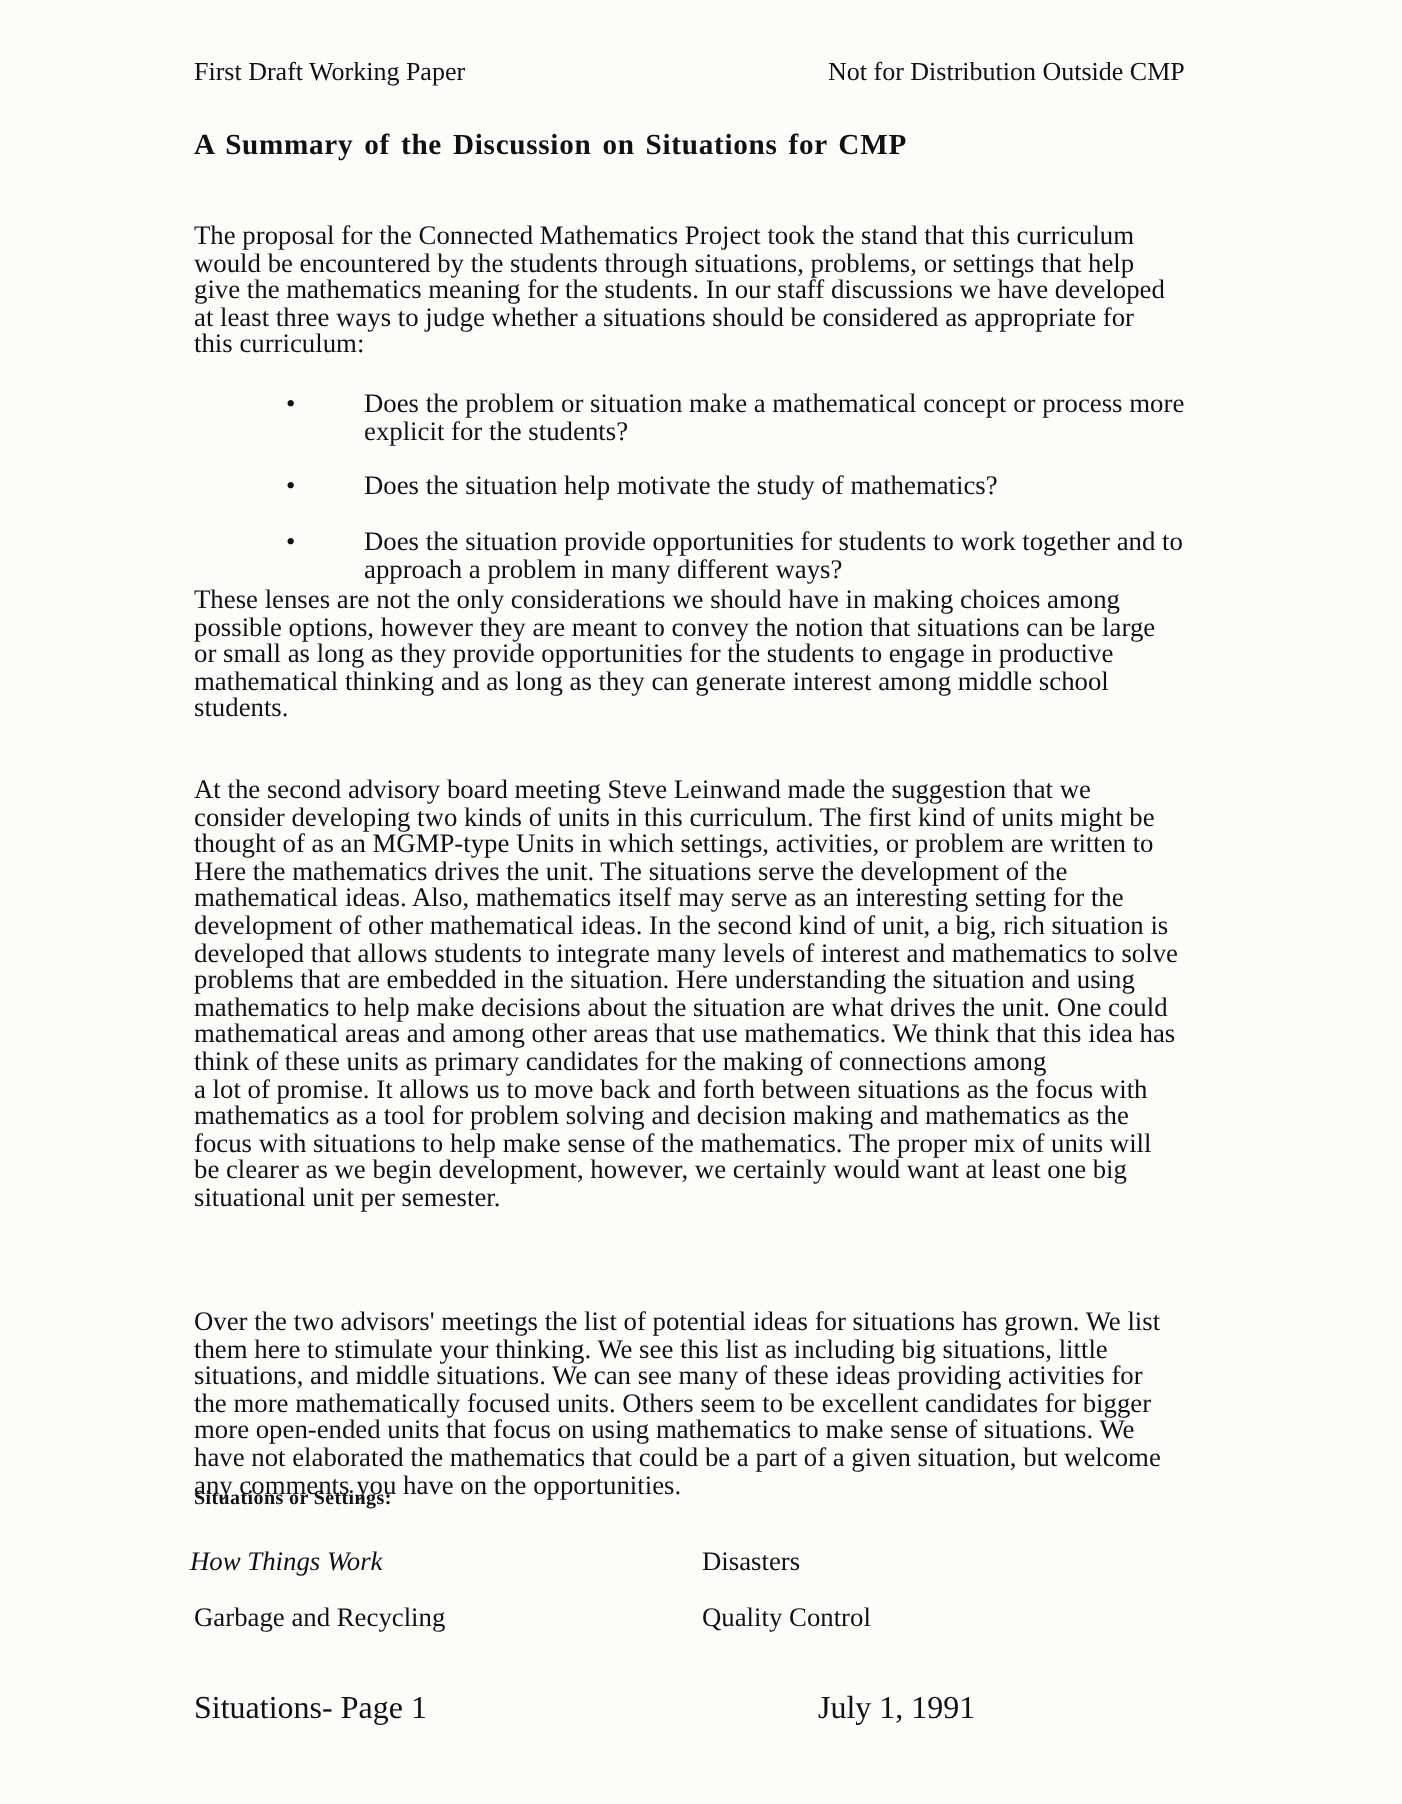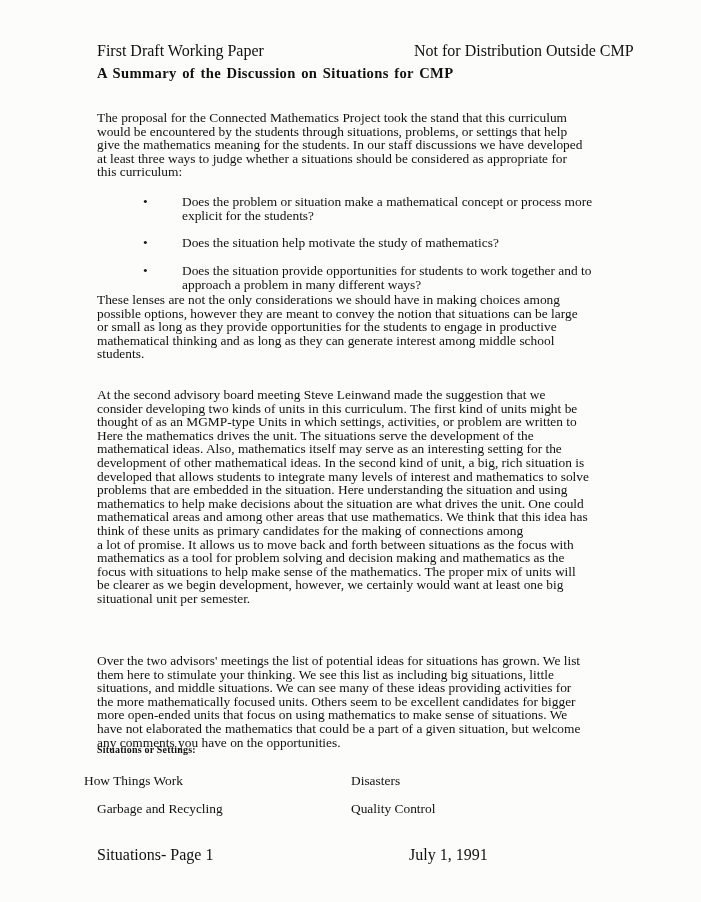--- a/index.html
+++ b/index.html
@@ -16,22 +16,22 @@
       color: #111;
     }
     .page {
       position: absolute;
       left: 0; top: 0;
       width: 701px; height: 902px;
       background: #fcfcfb;
     }
     .hdr {
       position: absolute;
-      top: 44px;
-      font-size: 16px;
+      top: 29px;
+      font-size: 13px;
       line-height: 14px;
       white-space: nowrap;
     }
     .hdr.left { left: 97px; }
     .hdr.right { left: 414px; }
     .title {
       position: absolute;
       left: 97px;
       top: 65px;
       font-size: 14.6px;
@@ -173,21 +173,21 @@
     <span class="ln">them here to stimulate your thinking.  We see this list as including big situations, little</span>
     <span class="ln">situations, and middle situations.  We can see many of these ideas providing activities for</span>
     <span class="ln">the more mathematically focused units.  Others seem to be excellent candidates for bigger</span>
     <span class="ln">more open-ended units that focus on using mathematics to make sense of situations.  We</span>
     <span class="ln">have not elaborated the mathematics that could be a part of a  given situation, but welcome</span>
     <span class="ln">any comments you have on the opportunities.</span>
   </p>
 
   <h2 class="section-title">Situations or  Settings:</h2>
 
-  <div class="sit" style="left:84px; top:774px;">How Things Work</div>
+  <div class="sit" style="left:95px; top:774px;font-style:italic;">How Things Work</div>
   <div class="sit" style="left:351px; top:774px;">Disasters</div>
   <div class="sit" style="left:97px; top:802px;">Garbage and Recycling</div>
   <div class="sit" style="left:351px; top:802px;">Quality Control</div>
 
   <div class="footer" style="left:97px;">Situations-  Page 1</div>
   <div class="footer" style="left:409px;">July 1, 1991</div>
 
 </div>
 
 </body></html>

